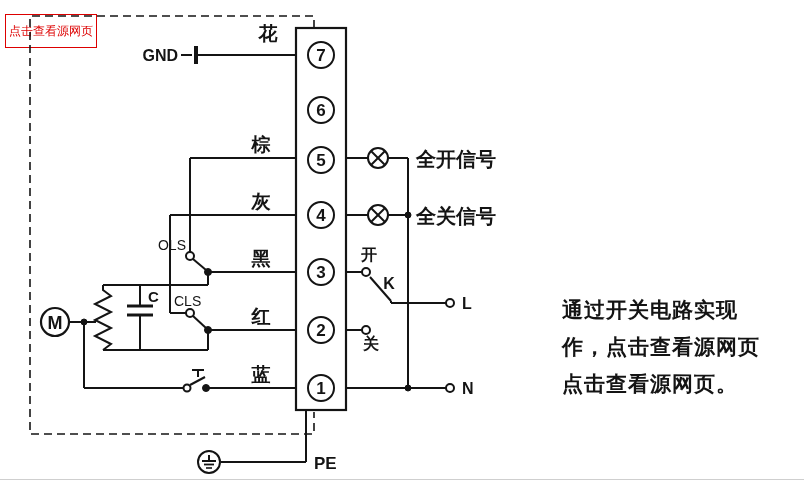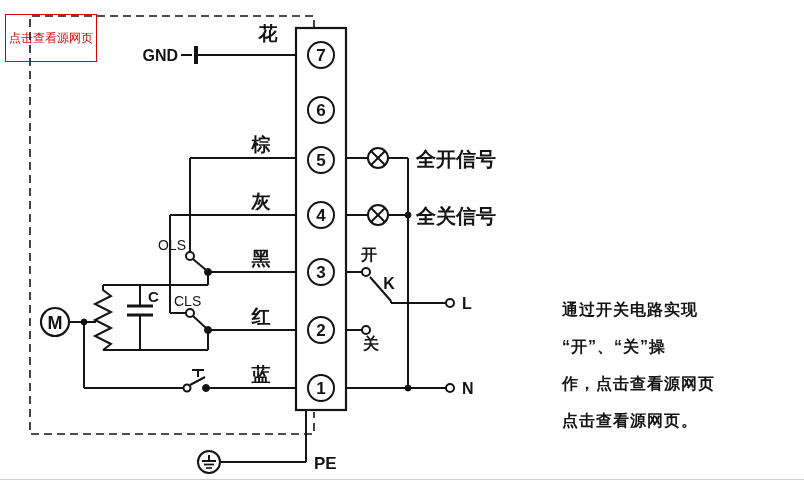--- a/index.html
+++ b/index.html
@@ -1,26 +1,26 @@
 <!DOCTYPE html>
 <html><head>
 <meta charset="utf-8">
 <style>
   html,body{margin:0;padding:0;background:#fff;}
   #stage{position:relative;width:804px;height:487px;background:#ffffff;overflow:hidden;
          font-family:"Liberation Sans",sans-serif;}
   #source-tag{position:absolute;left:5px;top:14px;border:1px solid #dd0000;color:#dd0000;
-              font-size:12px;line-height:16px;padding:15px 3px;background:#fff;cursor:pointer;
+              font-size:12px;line-height:16px;padding:8px 3px;background:#fff;cursor:pointer;
               font-family:"Liberation Sans",sans-serif;}
   #diagram{position:absolute;left:0;top:0;}
   svg line, svg path, svg polyline, svg rect, svg circle{stroke:#141414;}
   svg text{font-family:"Liberation Sans",sans-serif;fill:#141414;}
   .cjk{font-weight:bold;}
   #description{position:absolute;left:562px;top:291px;width:242px;color:#141414;
-               font-size:16px;font-weight:bold;line-height:37px;letter-spacing:1px;}
+               font-size:21px;font-weight:bold;line-height:37px;letter-spacing:1px;}
   #bottom-rule{position:absolute;left:0;top:479px;width:804px;height:1px;background:#cfcfcf;}
 </style>
 </head>
 <body>
 
 <div id="stage">
 
   <div id="source-tag">点击查看源网页</div>
 
   <svg id="diagram" width="804" height="487" viewBox="0 0 804 487">
@@ -165,19 +165,18 @@
       <line x1="209" y1="455" x2="209" y2="461" stroke-width="2"></line>
       <line x1="202" y1="461" x2="216" y2="461" stroke-width="2"></line>
       <line x1="204" y1="464.5" x2="214" y2="464.5" stroke-width="1.8"></line>
       <line x1="206" y1="468" x2="212" y2="468" stroke-width="1.6"></line>
       <text x="314" y="469" text-anchor="start" font-size="17" font-weight="bold">PE</text>
     </g>
   </svg>
 
   <div id="description">
     <div>通过开关电路实现</div>
-    <div>“开”、“关”操</div>
     <div>作，点击查看源网页</div>
     <div>点击查看源网页。</div>
   </div>
 
   <div id="bottom-rule"></div>
 </div>
 
 </body></html>

